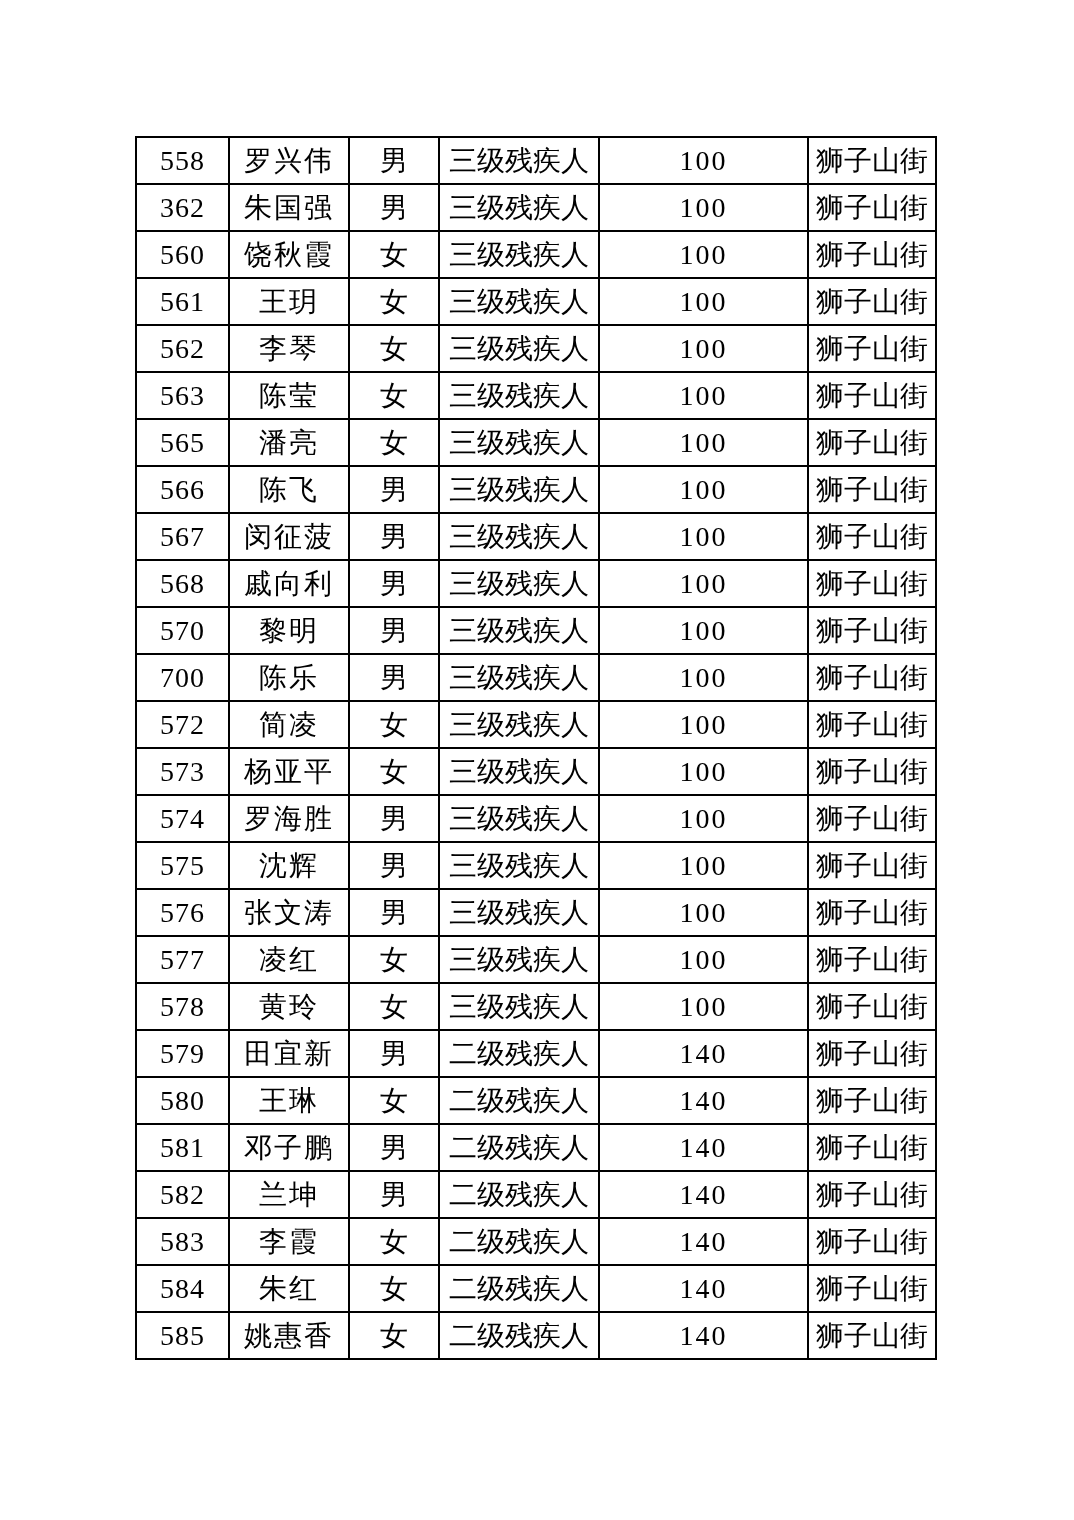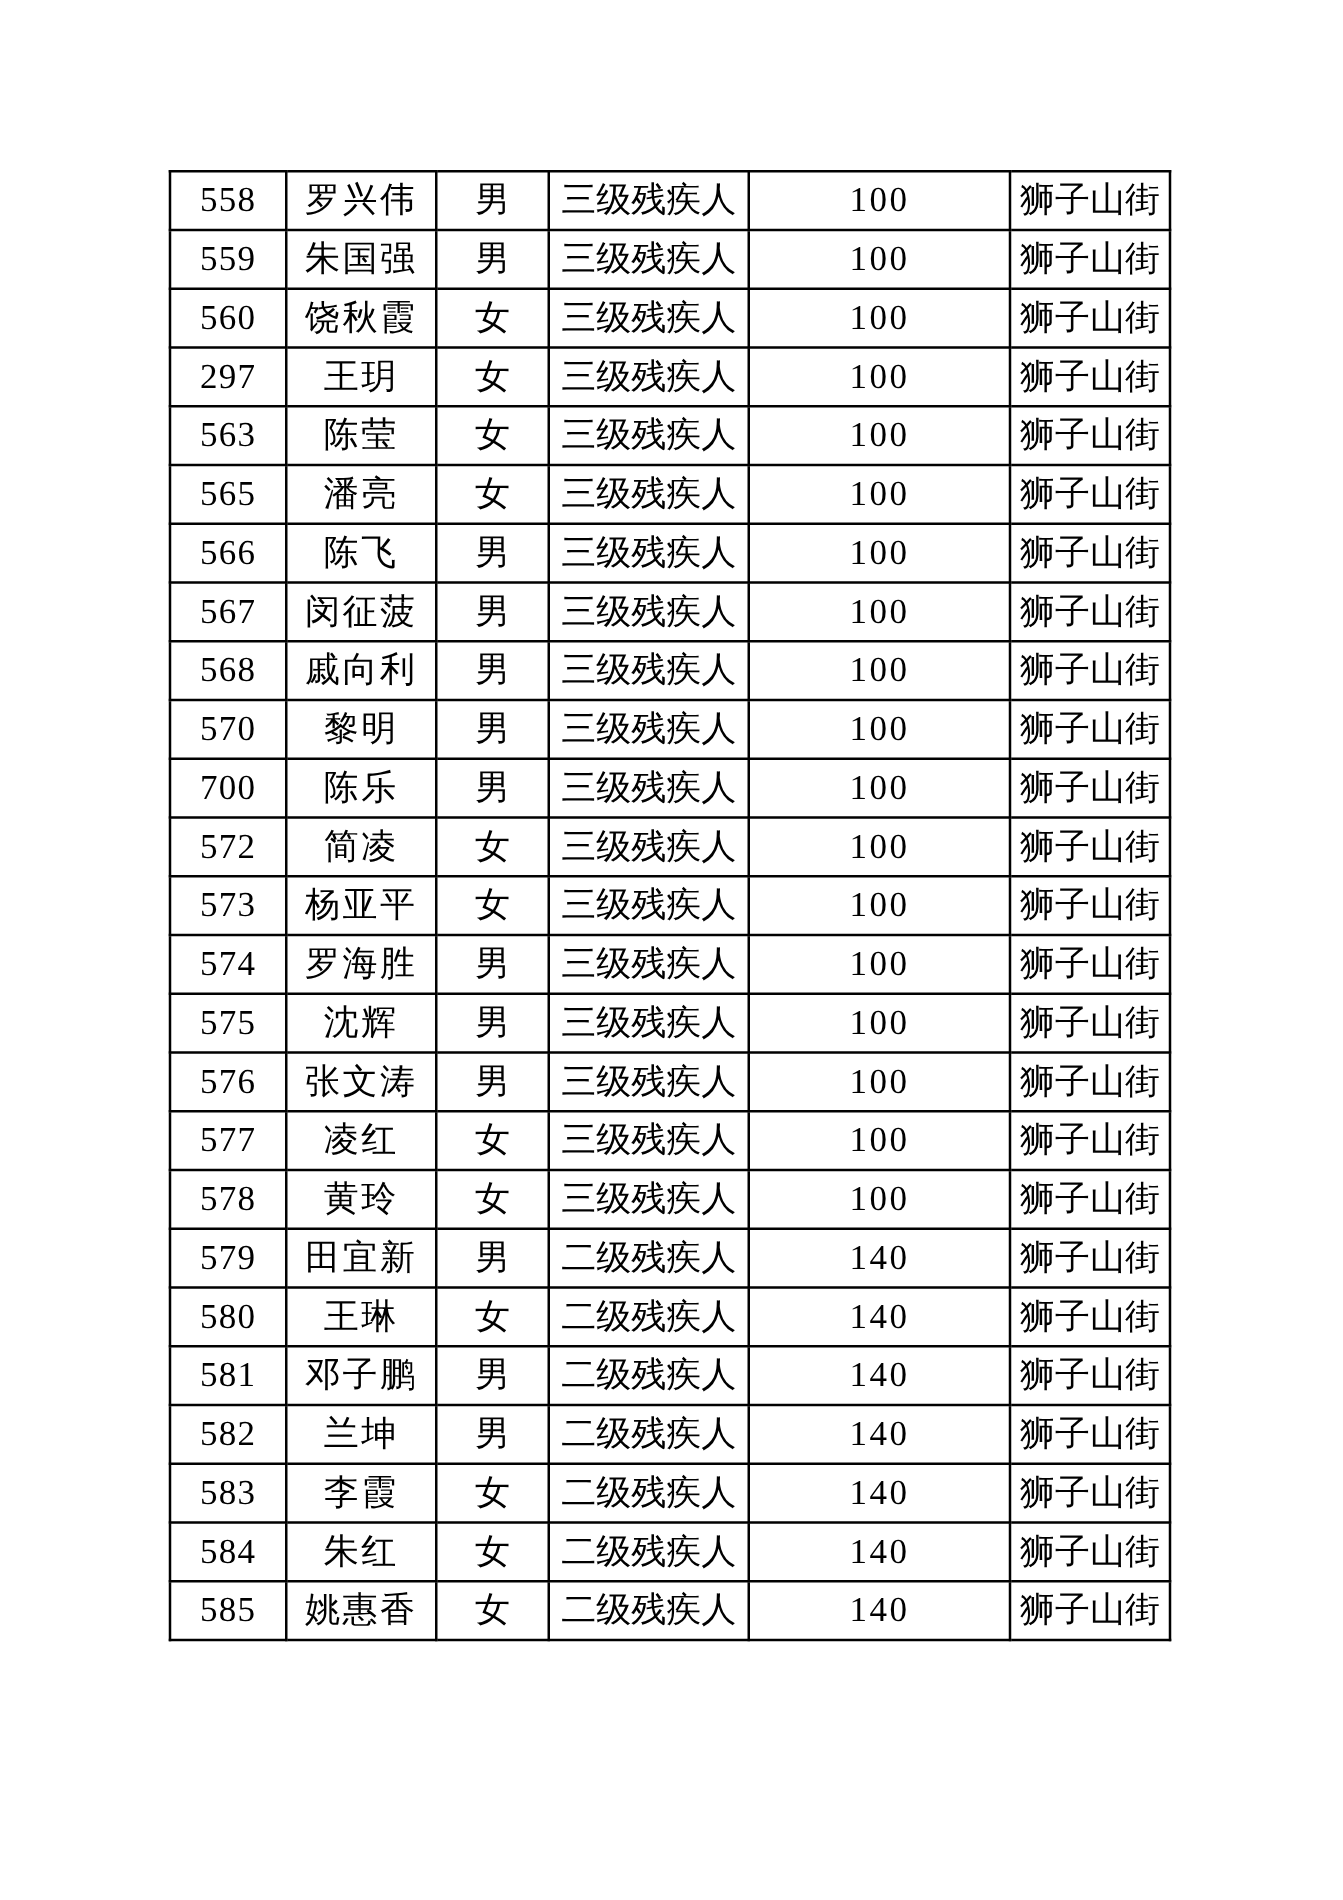--- a/index.html
+++ b/index.html
@@ -70,38 +70,46 @@
     <tbody>
         <tr>
           <td class="serial-cell">558</td>
           <td class="name-cell">罗兴伟</td>
           <td class="gender-cell">男</td>
           <td class="category-cell">三级残疾人</td>
           <td class="amount-cell">100</td>
           <td class="street-cell">狮子山街</td>
         </tr>
         <tr>
-          <td class="serial-cell">559</td>
+          <td class="serial-cell">362</td>
           <td class="name-cell">朱国强</td>
           <td class="gender-cell">男</td>
           <td class="category-cell">三级残疾人</td>
           <td class="amount-cell">100</td>
           <td class="street-cell">狮子山街</td>
         </tr>
         <tr>
           <td class="serial-cell">560</td>
           <td class="name-cell">饶秋霞</td>
           <td class="gender-cell">女</td>
           <td class="category-cell">三级残疾人</td>
           <td class="amount-cell">100</td>
           <td class="street-cell">狮子山街</td>
         </tr>
         <tr>
-          <td class="serial-cell">297</td>
+          <td class="serial-cell">561</td>
           <td class="name-cell">王玥</td>
+          <td class="gender-cell">女</td>
+          <td class="category-cell">三级残疾人</td>
+          <td class="amount-cell">100</td>
+          <td class="street-cell">狮子山街</td>
+        </tr>
+        <tr>
+          <td class="serial-cell">562</td>
+          <td class="name-cell">李琴</td>
           <td class="gender-cell">女</td>
           <td class="category-cell">三级残疾人</td>
           <td class="amount-cell">100</td>
           <td class="street-cell">狮子山街</td>
         </tr>
         <tr>
           <td class="serial-cell">563</td>
           <td class="name-cell">陈莹</td>
           <td class="gender-cell">女</td>
           <td class="category-cell">三级残疾人</td>

